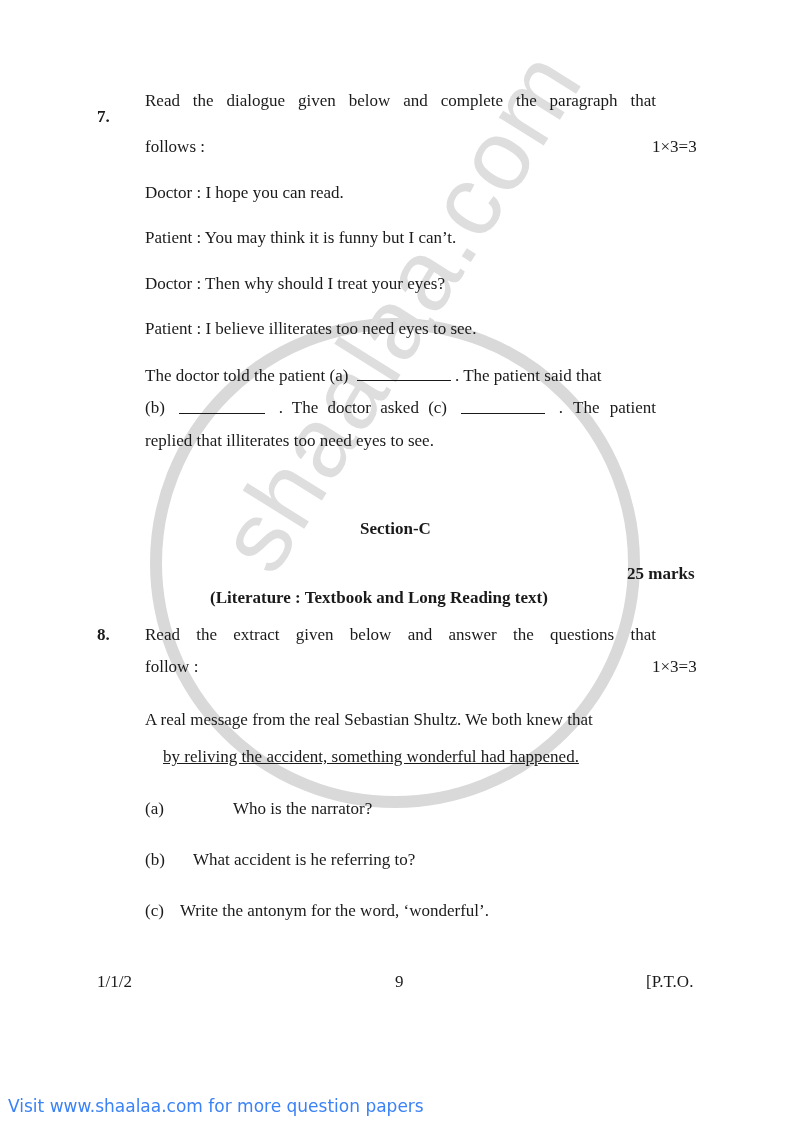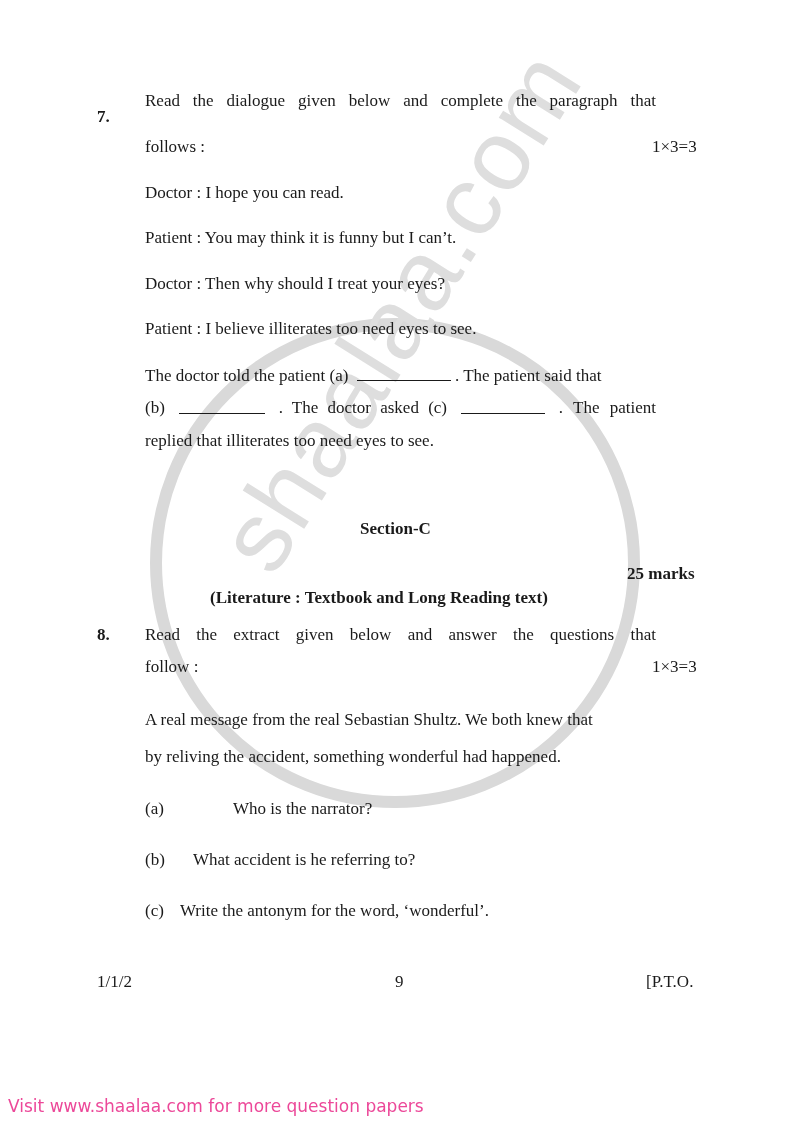--- a/index.html
+++ b/index.html
@@ -10,21 +10,21 @@
   .wm-text { position:absolute; left:195px; top:530px; font-family:"Liberation Sans", sans-serif;
              font-size:100px; color:#dedede; transform:rotate(-58deg); transform-origin:left top;
              letter-spacing:2px; z-index:0; white-space:nowrap; }
   .content { position:relative; z-index:1; }
   .abs { position:absolute; font-size:17px; line-height:1; white-space:nowrap; }
   .qnum { font-weight:bold; }
   .just { text-align:justify; text-align-last:justify; width:511px; }
   .blank { display:inline-block; border-bottom:1.5px solid #1a1a1a; height:14px; vertical-align:baseline; }
   .bold { font-weight:bold; }
   .footer-link { position:absolute; left:8px; top:1096px; font-family:"DejaVu Sans", sans-serif;
-                 font-size:17px; color:#ec4899; white-space:nowrap; }
+                 font-size:17px; color:#3b82f6; white-space:nowrap; }
 </style>
 </head>
 <body>
 
 <div class="watermark"></div>
 <div class="wm-text">shaalaa.com</div>
 
 <div class="content">
 
   <div class="abs qnum" style="left:97px; top:108px;">7.</div>
@@ -54,21 +54,21 @@
   <div class="abs bold" style="left:360px; top:520px;">Section-C</div>
   <div class="abs bold" style="left:210px; top:553px;margin-top:36px;">(Literature : Textbook and Long Reading text)</div>
   <div class="abs bold" style="left:627px; top:565px;">25 marks</div>
 
   <div class="abs qnum" style="left:97px; top:626px;">8.</div>
   <div class="abs just" style="left:145px; top:626px;">Read the extract given below and answer the questions that</div>
   <div class="abs" style="left:145px; top:658px;">follow :</div>
   <div class="abs" style="left:652px; top:658px;">1×3=3</div>
 
   <div class="abs" style="left:145px; top:711px;">A real message from the real Sebastian Shultz. We both knew that</div>
-  <div class="abs" style="left:145px; top:748px;">by reliving the accident, something wonderful had happened.</div>
+  <div class="abs" style="left:163px; top:748px;text-decoration:underline;">by reliving the accident, something wonderful had happened.</div>
 
   <div class="abs" style="left:145px; top:800px;">(a)</div>
   <div class="abs" style="left:193px; top:800px;margin-left:40px;">Who is the narrator?</div>
   <div class="abs" style="left:145px; top:851px;">(b)</div>
   <div class="abs" style="left:193px; top:851px;">What accident is he referring to?</div>
   <div class="abs" style="left:145px; top:902px;">(c)</div>
   <div class="abs" style="left:180px; top:902px;">Write the antonym for the word, ‘wonderful’.</div>
 
   <div class="abs" style="left:97px; top:973px;">1/1/2</div>
   <div class="abs" style="left:395px; top:973px;">9</div>

